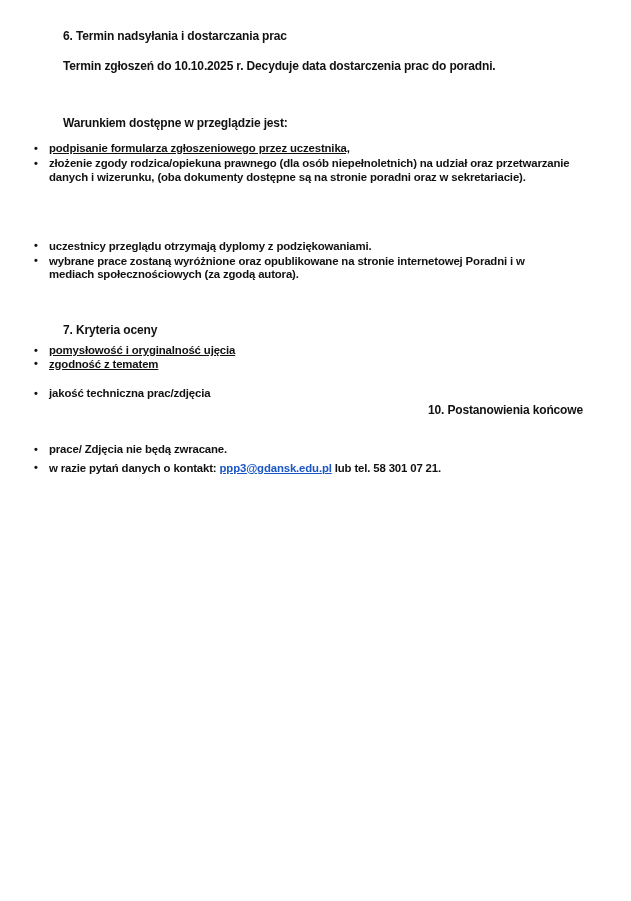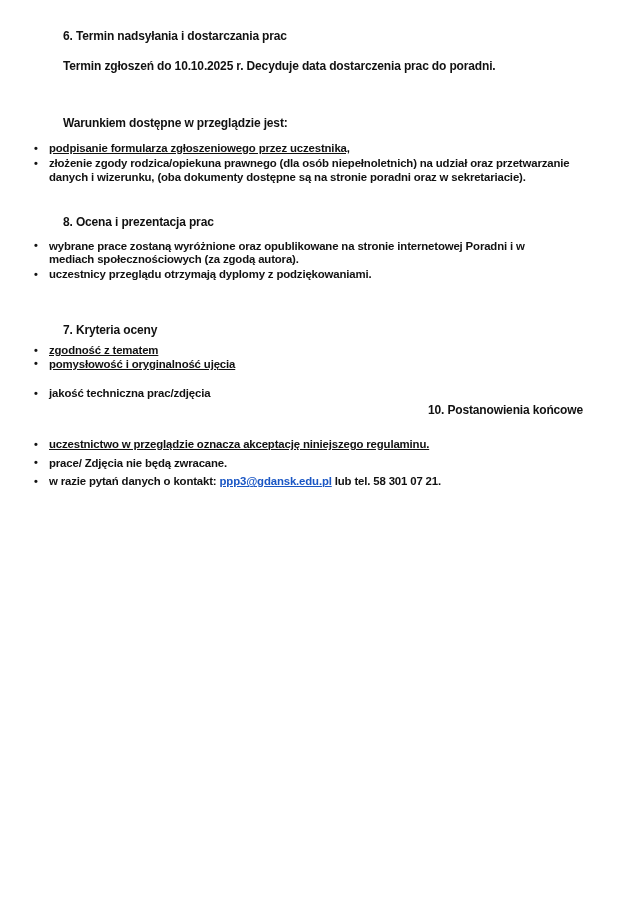--- a/index.html
+++ b/index.html
@@ -88,36 +88,34 @@
   <div class="blk para" style="top:60px; width:560px;">Termin zgłoszeń do 10.10.2025 r. Decyduje data dostarczenia prac do poradni.</div>
 
 
   <div class="blk para" style="top:117px; width:560px;">Warunkiem dostępne w przeglądzie jest:</div>
 
   <ul class="bl" style="top:142px; width:538px;">
     <li class="gap-0">podpisanie formularza zgłoszeniowego przez uczestnika,</li>
     <li class="gap-1">złożenie zgody rodzica/opiekuna prawnego (dla osób niepełnoletnich) na udział oraz przetwarzanie danych i wizerunku, (oba dokumenty dostępne są na stronie poradni oraz w sekretariacie).</li>
   </ul>
 
-  <div class="blk heading" style="top:216px; width:520px;">8. Ocena i prezentacja prac</div>
 
   <ul class="bl" style="top:238px; width:533px;">
+    <li class="gap-1">uczestnicy przeglądu otrzymają dyplomy z podziękowaniami.</li>
     <li class="gap-1 loose">wybrane prace zostaną wyróżnione oraz opublikowane na stronie internetowej Poradni i w mediach społecznościowych (za zgodą autora).</li>
-    <li class="gap-1">uczestnicy przeglądu otrzymają dyplomy z podziękowaniami.</li>
   </ul>
 
   <div class="blk heading" style="top:324px; width:520px;">7. Kryteria oceny</div>
 
   <ul class="bl" style="top:344px; width:400px;">
+    <li class="gap-0">pomysłowość i oryginalność ujęcia</li>
     <li class="gap-0">zgodność z tematem</li>
-    <li class="gap-0">pomysłowość i oryginalność ujęcia</li>
     <li class="gap-2">jakość techniczna prac/zdjęcia</li>
   </ul>
 
   <div class="blk heading" style="top:404px; width:520px;text-align:right;">10. Postanowienia końcowe</div>
 
   <ul class="bl" style="top:438px; width:500px;">
-    <li class="gap-0">uczestnictwo w przeglądzie oznacza akceptację niniejszego regulaminu.</li>
     <li class="gap-3">prace/ Zdjęcia nie będą zwracane.</li>
     <li class="gap-3"><span>w razie pytań danych o kontakt: </span><a class="mail" href="#">ppp3@gdansk.edu.pl</a><span> lub tel. 58 301 07 21.</span></li>
   </ul>
 
 </div>
 
 </body></html>

